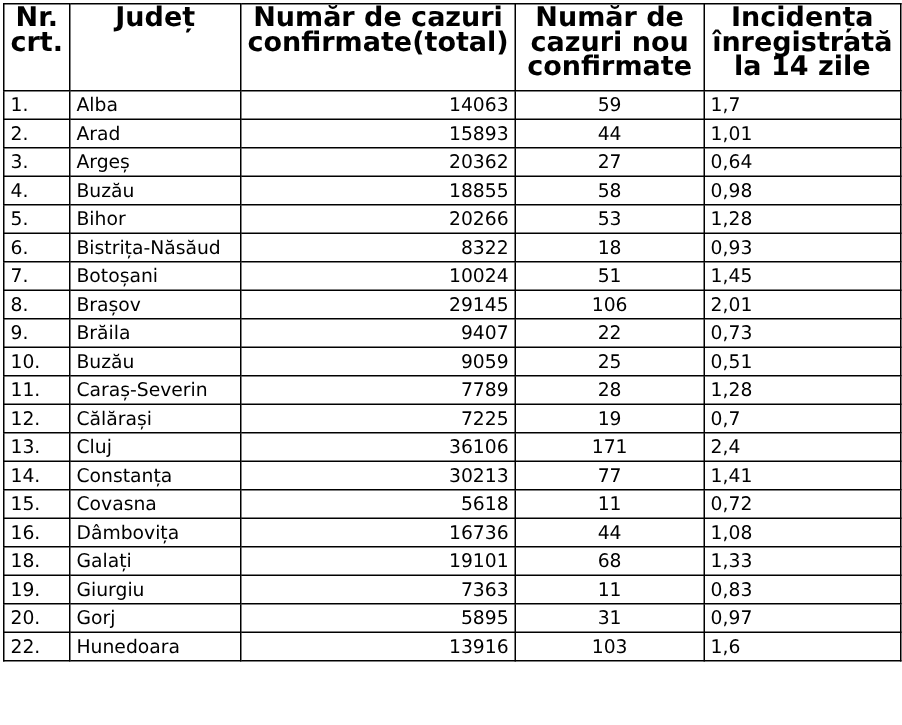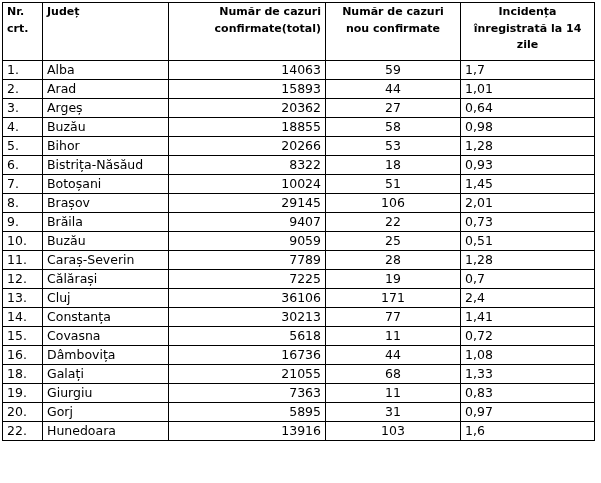--- a/index.html
+++ b/index.html
@@ -14,25 +14,26 @@
   }
   table.data th, table.data td {
     border: 1px solid #000;
     padding: 0 4px;
     line-height: 16px;
     white-space: nowrap;
     overflow: hidden;
   }
   table.data th {
     font-weight: bold;
+    text-align: center;
     vertical-align: top;
     height: 56px;
     padding-top: 1px;
     white-space: normal;
-    font-size: 11px;
+    font-size: 18px;
     line-height: 16.5px;
   }
   table.data td { height: 18px; }
   .c-nr { width: 31px; text-align: left; }
   .c-jud { width: 117px; text-align: left; }
   .c-tot { width: 148px; text-align: right; }
   .c-nou { width: 126px; text-align: center; }
   .c-inc { width: 125px; }
   th.c-nr { text-align: left; }
 </style>
@@ -158,21 +159,21 @@
       <tr>
         <td class="c-nr">16.</td>
         <td class="c-jud">Dâmbovița</td>
         <td class="c-tot">16736</td>
         <td class="c-nou">44</td>
         <td class="c-inc">1,08</td>
       </tr>
       <tr>
         <td class="c-nr">18.</td>
         <td class="c-jud">Galați</td>
-        <td class="c-tot">21055</td>
+        <td class="c-tot">19101</td>
         <td class="c-nou">68</td>
         <td class="c-inc">1,33</td>
       </tr>
       <tr>
         <td class="c-nr">19.</td>
         <td class="c-jud">Giurgiu</td>
         <td class="c-tot">7363</td>
         <td class="c-nou">11</td>
         <td class="c-inc">0,83</td>
       </tr>

